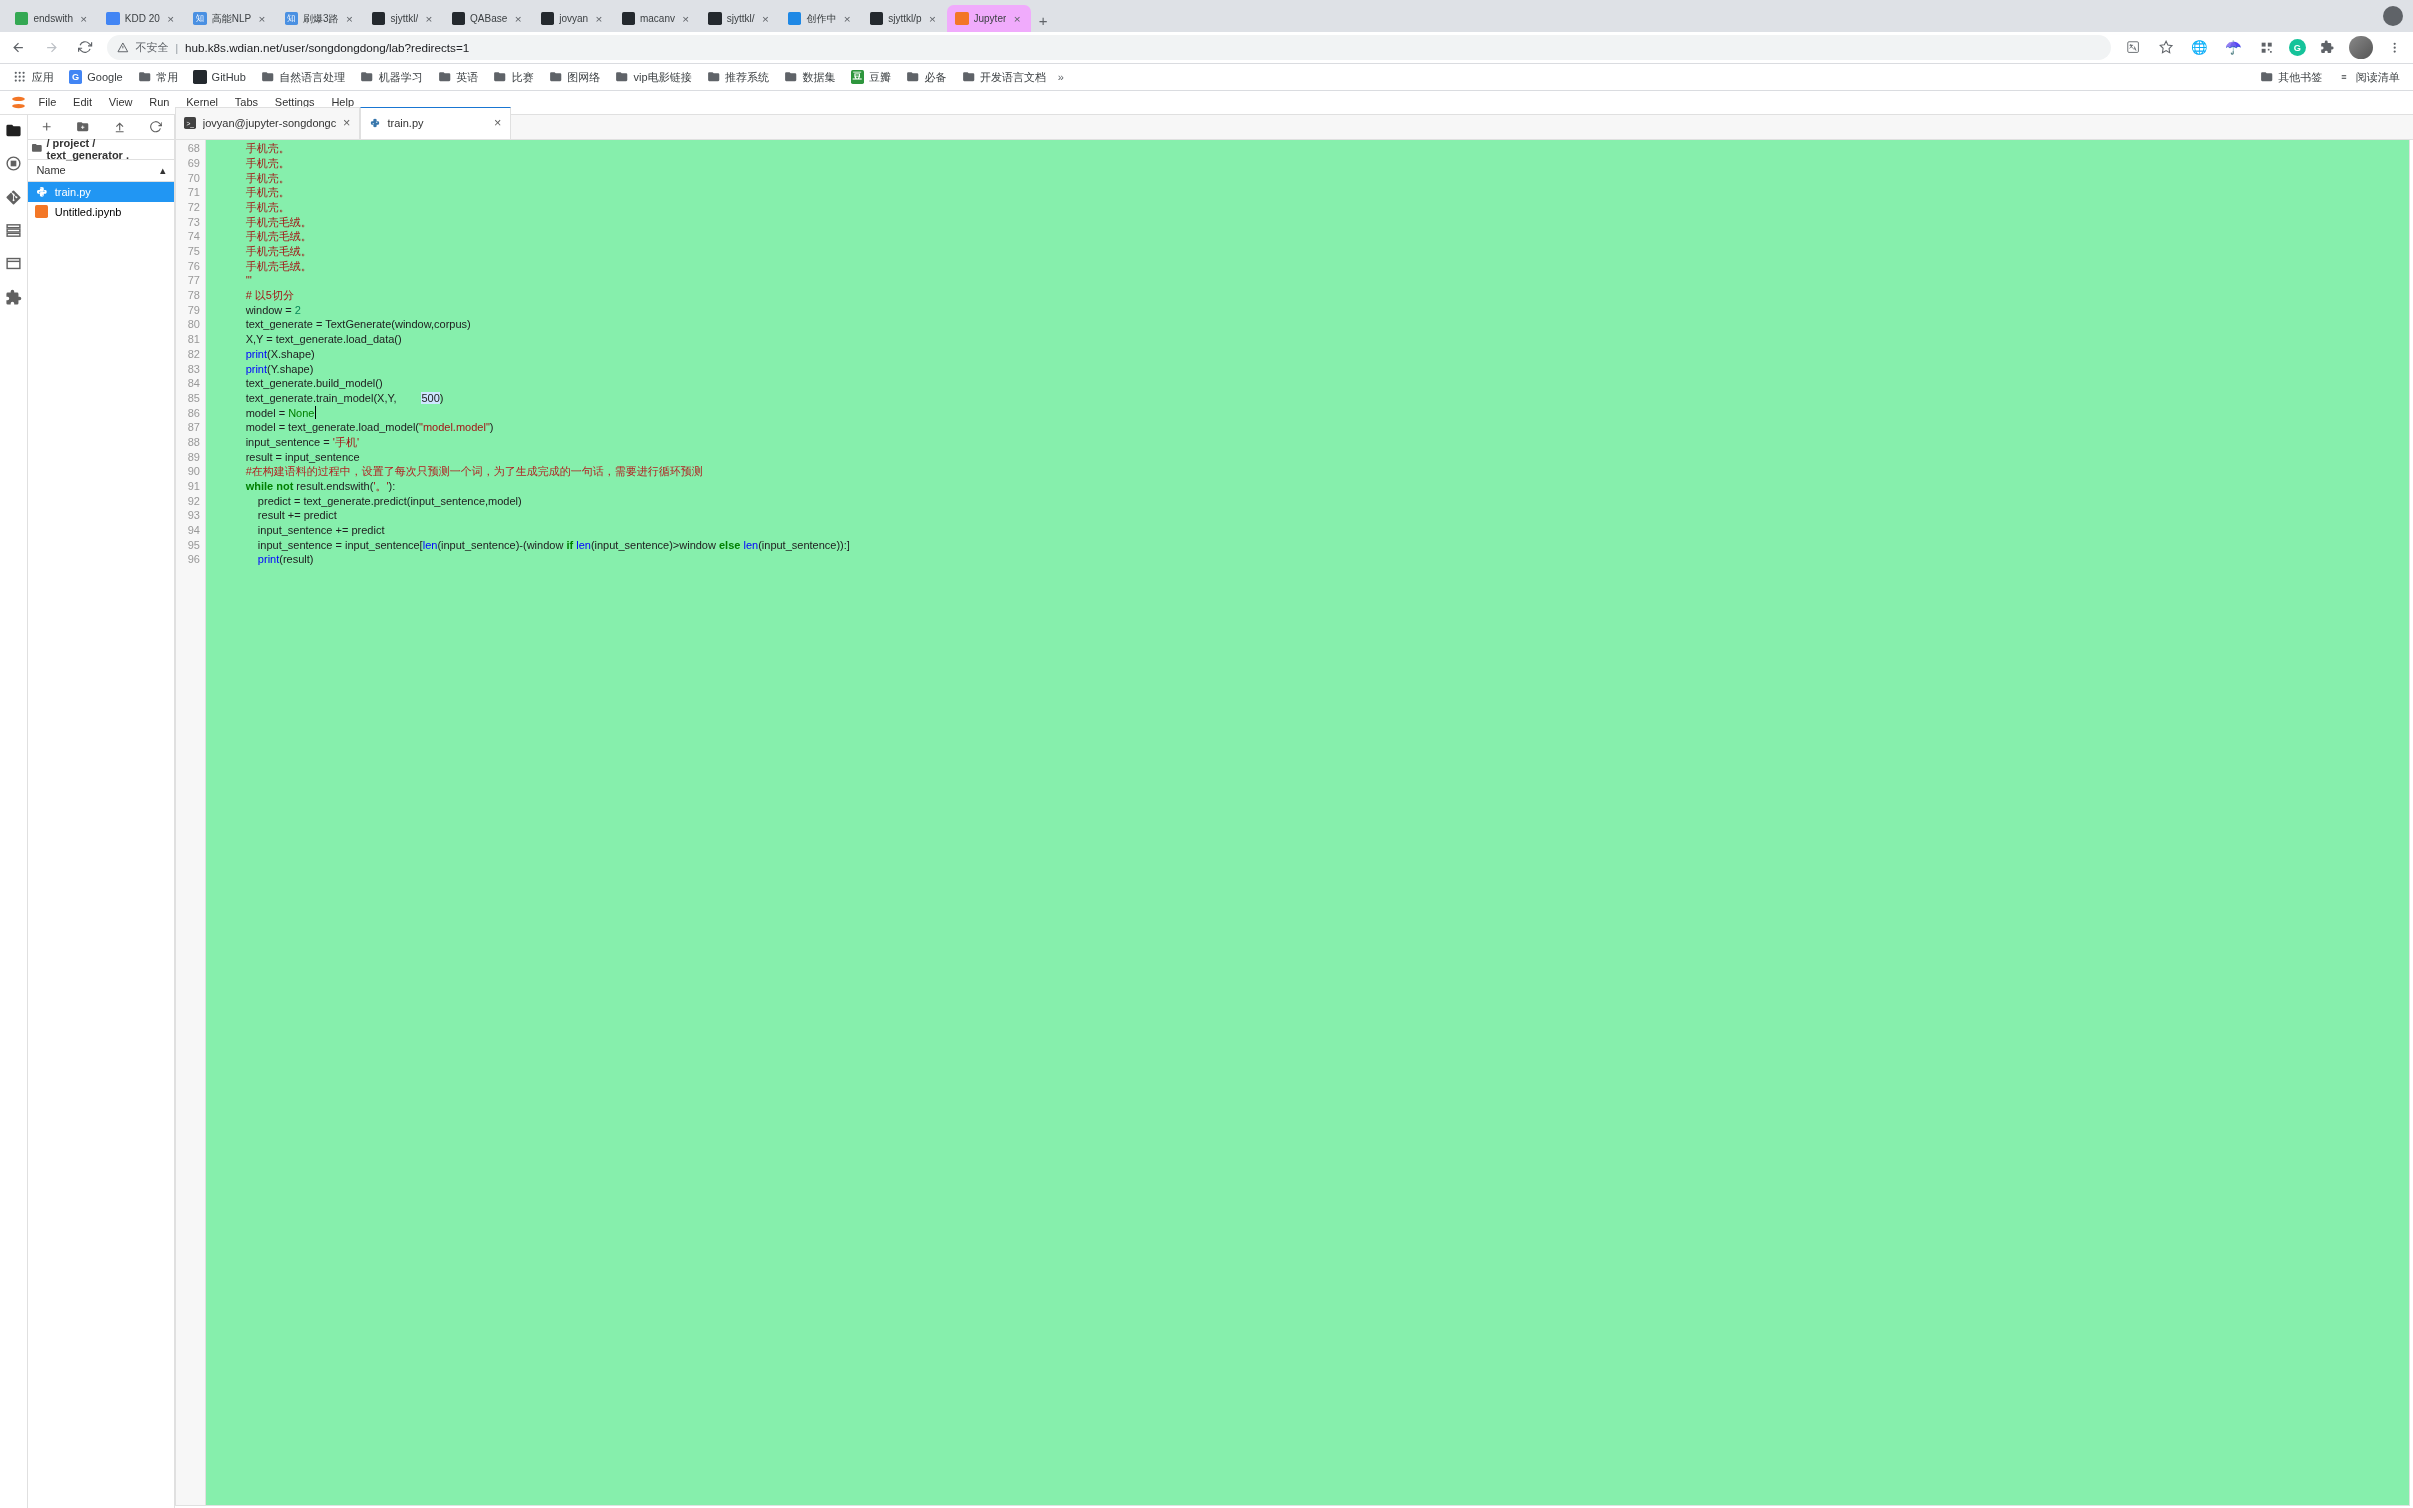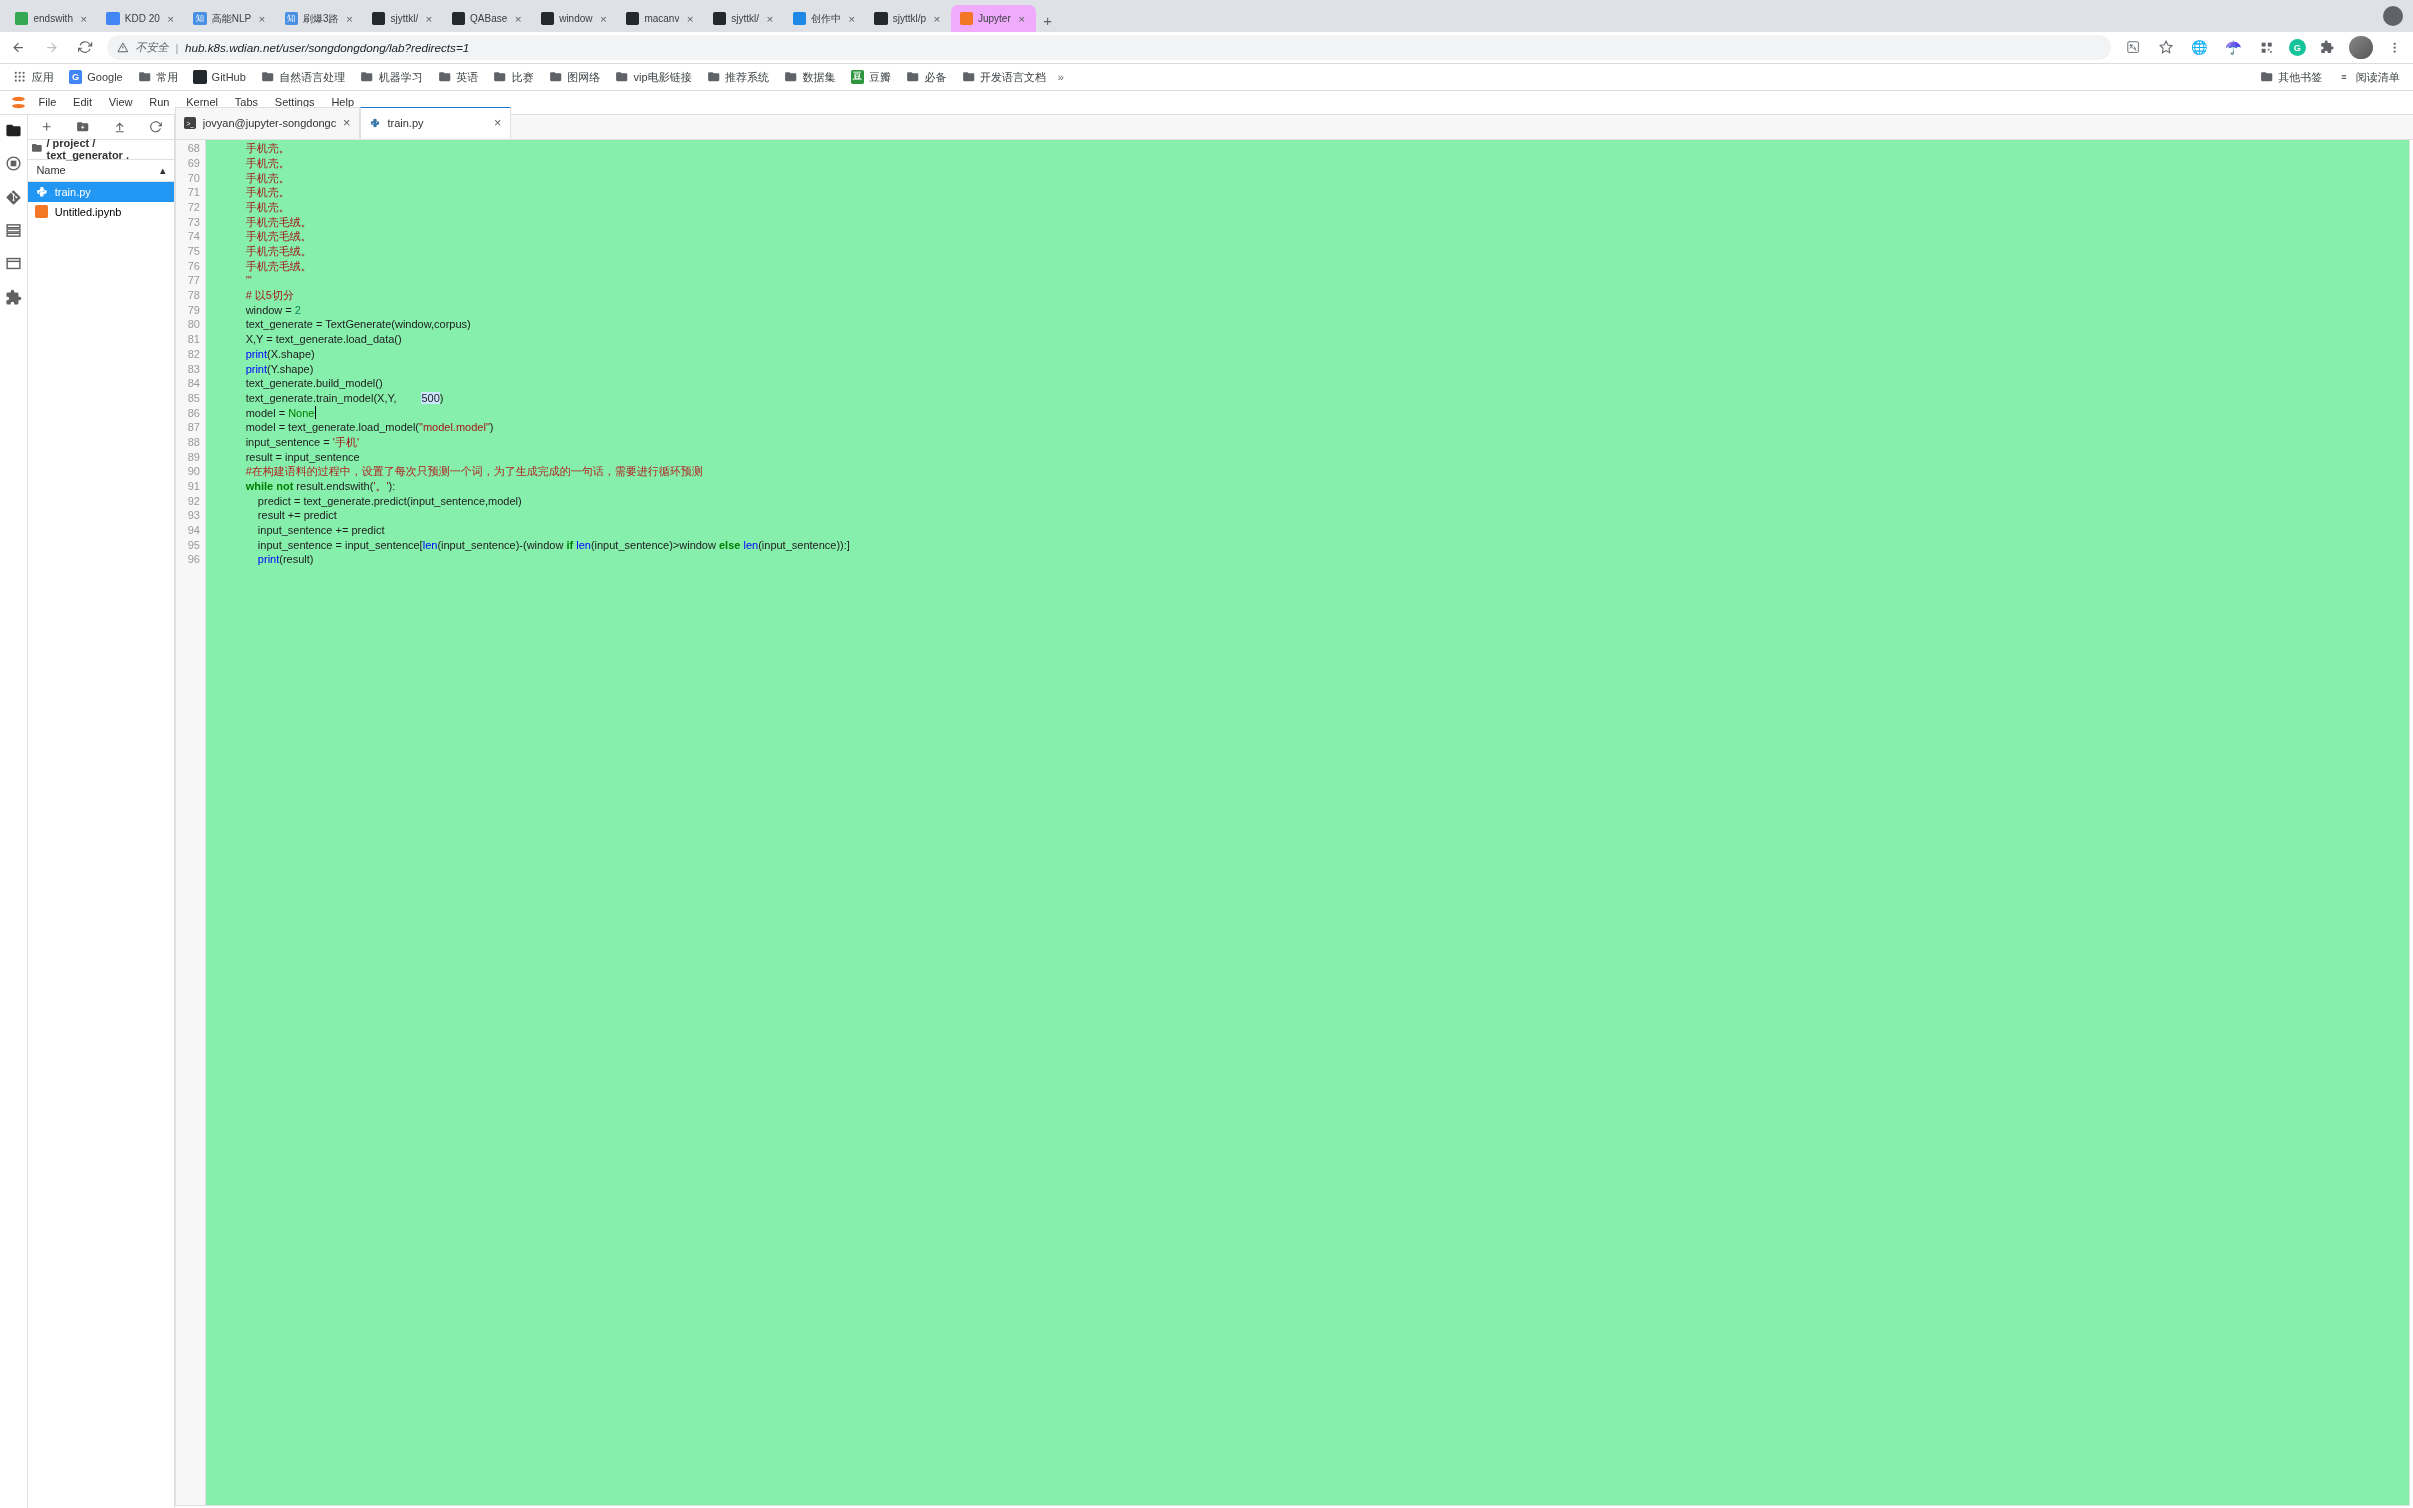--- a/index.html
+++ b/index.html
@@ -11,21 +11,21 @@
 .browser-tab.active { background: #f0abfc; }
 .browser-tab .favicon { width: 13.4px; height: 13.4px; border-radius: 1.7px; flex-shrink: 0; display:flex; align-items:center; justify-content:center; font-size:8.4px; }
 .browser-tab .tab-title { white-space: nowrap; overflow: hidden; text-overflow: ellipsis; flex: 1; }
 .browser-tab .tab-close { width: 11.7px; height: 11.7px; display: flex; align-items: center; justify-content: center; color: #5f6368; font-size: 11.7px; }
 .new-tab { width: 23.5px; height: 23.5px; display: flex; align-items: center; justify-content: center; color: #5f6368; font-size: 15px; cursor: pointer; }
 .avatar-right { width: 20px; height: 20px; border-radius: 50%; background: #5f6368; margin-left: auto; margin-right: 3.4px; align-self: center; }
 
 .browser-toolbar { height: 32px; background: #fff; display: flex; align-items: center; padding: 0 6.7px; gap: 10px; border-bottom: 0.8px solid #dadce0; }
 .nav-btn { width: 23.5px; height: 23.5px; display: flex; align-items: center; justify-content: center; color: #5f6368; cursor: pointer; }
 .nav-btn.disabled { color: #bdc1c6; }
-.address-bar { flex: 1; height: 25px; background: #f1f3f4; border-radius: 12.6px; display: flex; align-items: center; padding: 0 10px; gap: 6.7px; font-size: 11.7px; color: #5f6368; font-style: italic; }
+.address-bar { flex: 1; height: 25px; background: #f1f3f4; border-radius: 12.6px; display: flex; align-items: center; padding: 0 10px; gap: 6.7px; font-size: 11.7px; color: #5f6368; }
 .address-bar .security { color: #5f6368; font-size: 11px; }
 .address-bar .url { color: #202124; }
 .toolbar-icon { width: 23.5px; height: 23.5px; display: flex; align-items: center; justify-content: center; color: #5f6368; cursor: pointer; border-radius: 50%; }
 .profile-pic { width: 23.5px; height: 23.5px; border-radius: 50%; background: linear-gradient(135deg, #888, #555); }
 
 .bookmarks-bar { height: 27px; background: #fff; display: flex; align-items: center; padding: 0 6.7px; gap: 1.7px; border-bottom: 0.8px solid #dadce0; font-size: 11px; color: #3c4043; }
 .bookmark { display: flex; align-items: center; gap: 5px; padding: 3.4px 6.7px; border-radius: 3.4px; cursor: pointer; white-space: nowrap; }
 .bookmark .bm-icon { width: 13.4px; height: 13.4px; border-radius: 1.7px; display:flex; align-items:center; justify-content:center; font-size:9.2px; }
 .bm-folder { color: #5f6368; }
 .bookmarks-overflow { padding: 3.4px; color: #5f6368; }
@@ -109,21 +109,21 @@
       <span class="tab-title">sjyttkl/</span>
       <span class="tab-close">×</span>
     </div>
     <div class="browser-tab">
       <span class="favicon" style="background:#24292e;color:#fff"></span>
       <span class="tab-title">QABase</span>
       <span class="tab-close">×</span>
     </div>
     <div class="browser-tab">
       <span class="favicon" style="background:#24292e;color:#fff"></span>
-      <span class="tab-title">window</span>
+      <span class="tab-title">jovyan</span>
       <span class="tab-close">×</span>
     </div>
     <div class="browser-tab">
       <span class="favicon" style="background:#24292e;color:#fff"></span>
       <span class="tab-title">macanv</span>
       <span class="tab-close">×</span>
     </div>
     <div class="browser-tab">
       <span class="favicon" style="background:#24292e;color:#fff"></span>
       <span class="tab-title">sjyttkl/</span>

